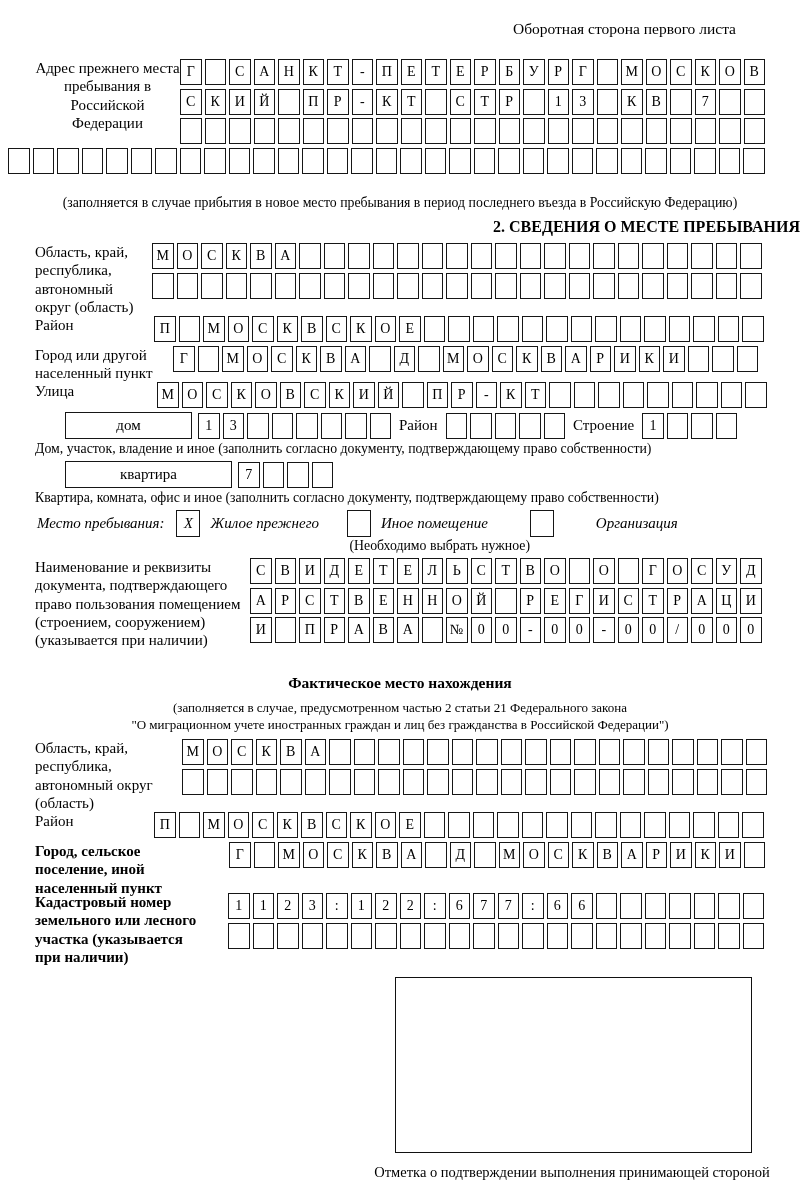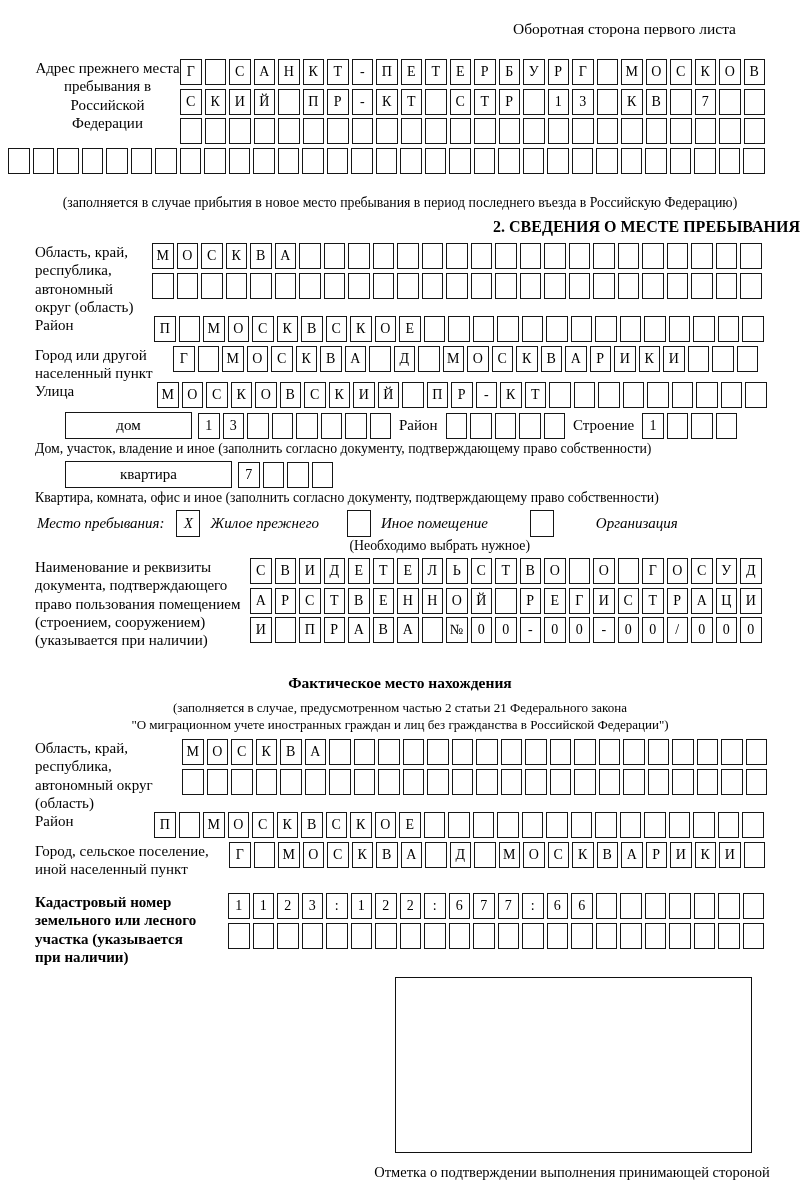--- a/index.html
+++ b/index.html
@@ -65,21 +65,21 @@
   #district2-block { min-height: 30px; }  #district2-block .rows { margin-left: 154px; }
   #city2-block     { min-height: 36px; }  #city2-block .rows     { margin-left: 173px; }
   #street2-block   { min-height: 30px; }  #street2-block .rows   { margin-left: 157px; }
   #doc-block       { min-height: 106px; margin-top: 4px; } #doc-block .rows { margin-left: 250px; }
   #regionF-block   { min-height: 73px; }  #regionF-block .rows   { margin-left: 182px; }
   #districtF-block { min-height: 30px; }  #districtF-block .rows { margin-left: 154px; }
   #cityF-block     { min-height: 38px; }  #cityF-block .rows     { margin-left: 229px; }
   #cad-block       { min-height: 76px; }  #cad-block .rows       { margin-left: 228px; margin-top: 13px; }
 
   .w145 { width: 145px; text-align: center; } .w100 { width: 100px; } .w135 { width: 135px; }
-  .w210 { width: 210px; } .w125 { width: 125px; } .w175 { width: 175px; } .w170 { width: 170px; font-weight: bold; }
+  .w210 { width: 210px; } .w125 { width: 125px; } .w175 { width: 175px; font-weight: bold; } .w170 { width: 170px; font-weight: bold; }
 </style>
 </head>
 <body>
 
 <div class="page">
 
   <div class="page-title">Оборотная сторона первого листа</div>
 
   <div class="frow" id="prev-block" style="margin-top:21px">
     <div class="flabel w145">Адрес прежнего места пребывания в Российской Федерации</div>

